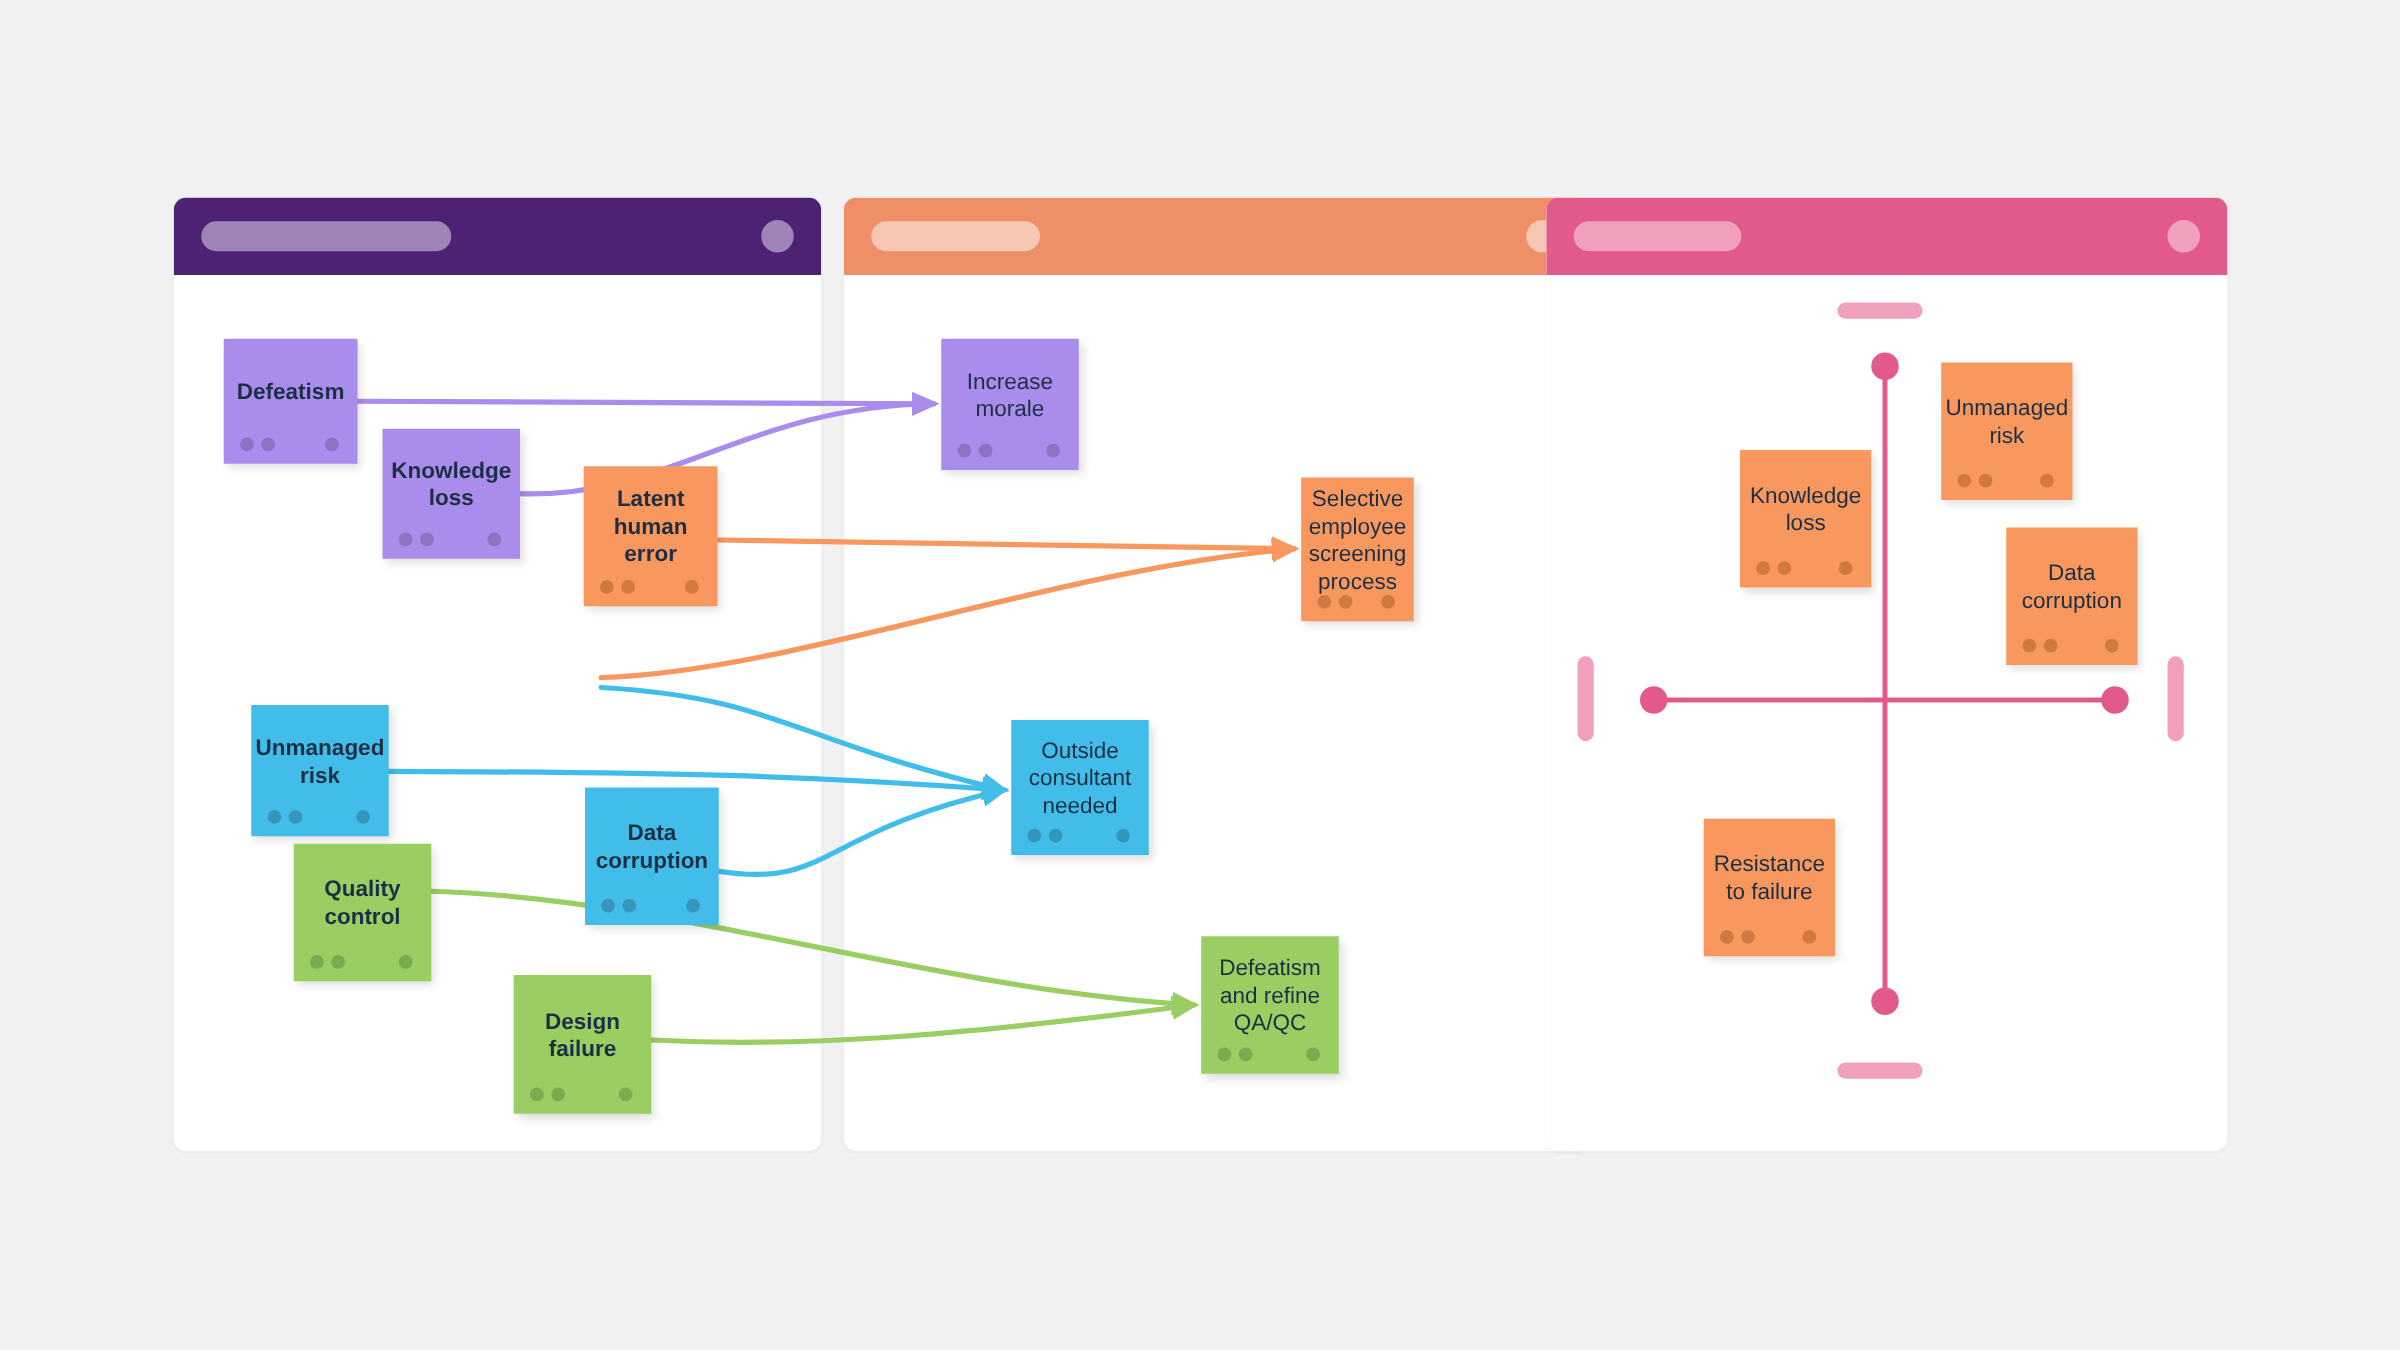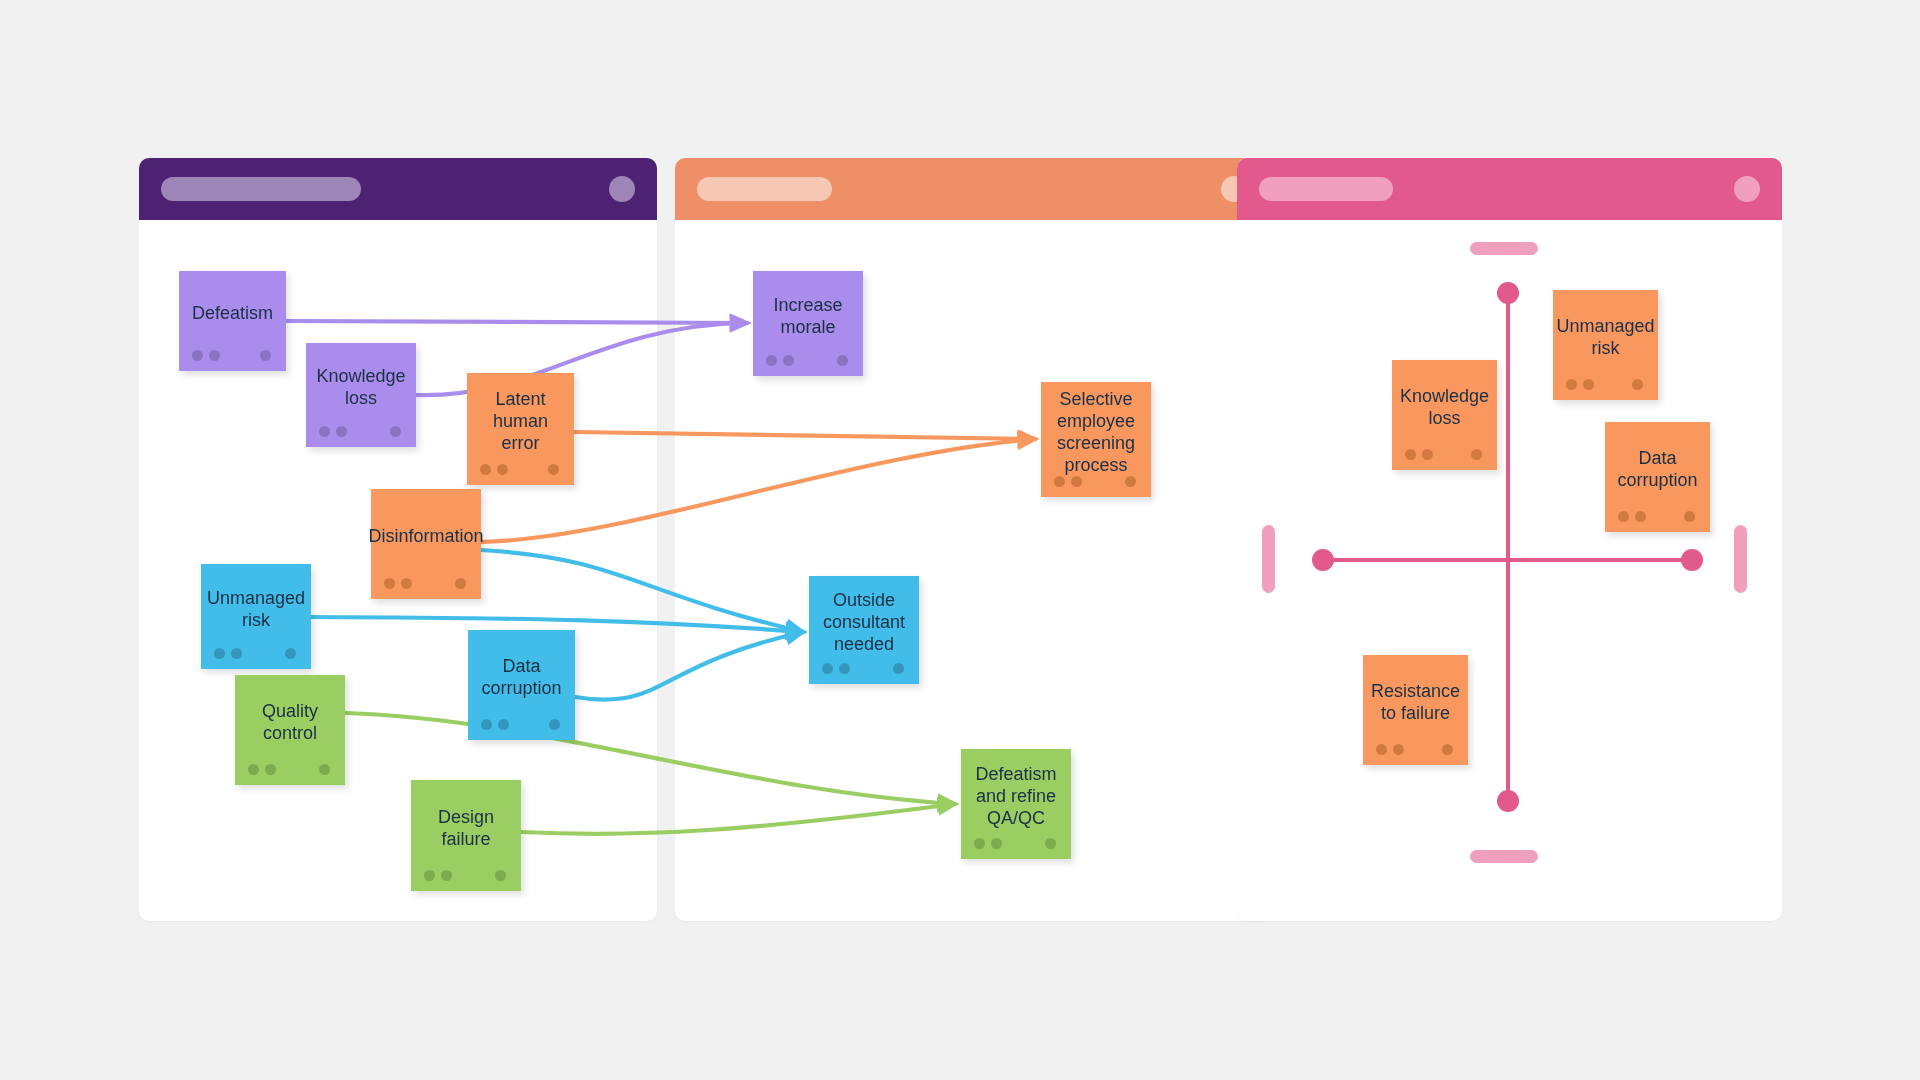--- a/index.html
+++ b/index.html
@@ -68,21 +68,21 @@
 
   
   .matrix-line{position:absolute;background:#E2598B;}
   .matrix-knob{position:absolute;width:22px;height:22px;border-radius:50%;background:#E2598B;}
   .matrix-tick{position:absolute;background:#F0A0BD;border-radius:7px;}
 </style>
 </head>
 <body>
 
 <div id="board">
-    <div class="panel" style="left: 139px; top: 158px; width: 518px; height: 763px;">
+    <div class="panel" style="left: 139px; top: 158px; width: 518px; height: 763px; font-weight: bold;">
       <div class="panel-header" style="background: rgb(78, 34, 115);">
         <div class="header-pill" style="background: rgb(157, 133, 184); width: 200px;"></div>
         <div class="header-dot" style="background: rgb(157, 133, 184);"></div>
       </div>
       <div class="panel-body">
         <div class="card" style="left: 40px; top: 51px; width: 107px; height: 100px; background: rgb(169, 140, 236);">
           <span class="card-label">Defeatism</span>
           <div class="card-dots">
             <span class="dot d1" style="background: rgb(138, 116, 194);"></span>
             <span class="dot d2" style="background: rgb(138, 116, 194);"></span>
@@ -92,28 +92,20 @@
         <div class="card" style="left: 167px; top: 123px; width: 110px; height: 104px; background: rgb(169, 140, 236);">
           <span class="card-label">Knowledge loss</span>
           <div class="card-dots">
             <span class="dot d1" style="background: rgb(138, 116, 194);"></span>
             <span class="dot d2" style="background: rgb(138, 116, 194);"></span>
             <span class="dot d3" style="background: rgb(138, 116, 194);"></span>
           </div>
         </div>
         <div class="card" style="left: 328px; top: 153px; width: 107px; height: 112px; background: rgb(248, 151, 94);">
           <span class="card-label">Latent human error</span>
-          <div class="card-dots">
-            <span class="dot d1" style="background: rgb(208, 122, 65);"></span>
-            <span class="dot d2" style="background: rgb(208, 122, 65);"></span>
-            <span class="dot d3" style="background: rgb(208, 122, 65);"></span>
-          </div>
-        </div>
-        <div class="card" style="left: 232px; top: 269px; width: 110px; height: 110px; background: rgb(248, 151, 94);">
-          <span class="card-label">Disinformation</span>
           <div class="card-dots">
             <span class="dot d1" style="background: rgb(208, 122, 65);"></span>
             <span class="dot d2" style="background: rgb(208, 122, 65);"></span>
             <span class="dot d3" style="background: rgb(208, 122, 65);"></span>
           </div>
         </div>
         <div class="card" style="left: 62px; top: 344px; width: 110px; height: 105px; background: rgb(66, 189, 234);">
           <span class="card-label">Unmanaged risk</span>
           <div class="card-dots">
             <span class="dot d1" style="background: rgb(53, 150, 188);"></span>
@@ -154,21 +146,21 @@
       </div>
       <div class="panel-body">
         <div class="card" style="left: 78px; top: 51px; width: 110px; height: 105px; background: rgb(169, 140, 236);">
           <span class="card-label">Increase morale</span>
           <div class="card-dots">
             <span class="dot d1" style="background: rgb(138, 116, 194);"></span>
             <span class="dot d2" style="background: rgb(138, 116, 194);"></span>
             <span class="dot d3" style="background: rgb(138, 116, 194);"></span>
           </div>
         </div>
-        <div class="card" style="left: 366px; top: 162px; width: 110px; height: 115px; background: rgb(248, 151, 94);">
+        <div class="card" style="left: 366px; top: 162px; width: 90px; height: 115px; background: rgb(248, 151, 94);">
           <span class="card-label">Selective employee screening process</span>
           <div class="card-dots">
             <span class="dot d1" style="background: rgb(208, 122, 65);"></span>
             <span class="dot d2" style="background: rgb(208, 122, 65);"></span>
             <span class="dot d3" style="background: rgb(208, 122, 65);"></span>
           </div>
         </div>
         <div class="card" style="left: 134px; top: 356px; width: 110px; height: 108px; background: rgb(66, 189, 234);">
           <span class="card-label">Outside consultant needed</span>
           <div class="card-dots">

